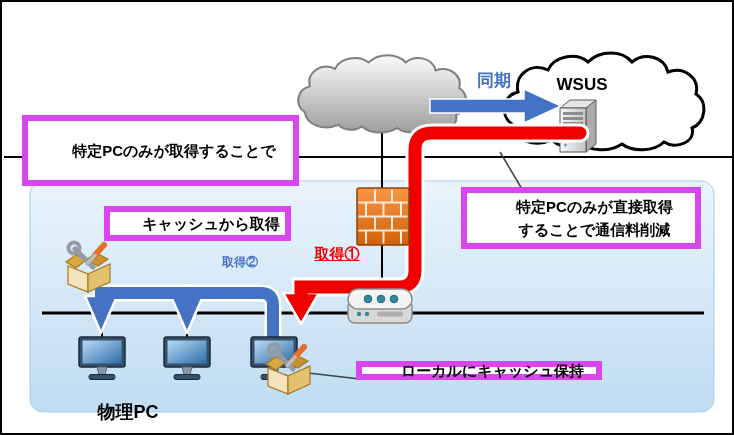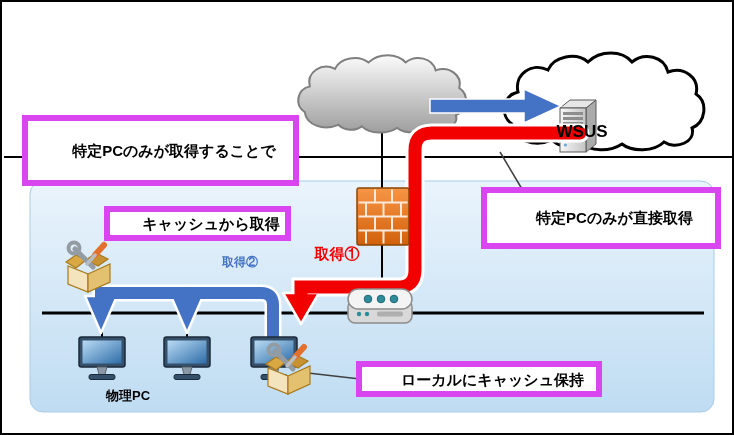--- a/index.html
+++ b/index.html
@@ -11,28 +11,28 @@
   svg.layer{position:absolute;left:0;top:0;}
   .callout{
     position:absolute;background:#fff;border:6px solid #d946ef;
     display:flex;flex-direction:column;align-items:center;justify-content:center;
     font-weight:bold;color:#000;font-size:15px;line-height:1.55;text-align:center;
     box-sizing:border-box;white-space:nowrap;z-index:5;padding-left:27px;
   }
   .lbl{position:absolute;font-weight:bold;text-align:center;color:#000;z-index:6;white-space:nowrap;}
   #callout-line-protection{left:20px;top:113px;width:277px;height:71px;}
   #callout-cache-fetch{left:102px;top:204px;width:187px;height:35px;}
-  #callout-cost-reduction{left:459px;top:185px;width:240px;height:62px;margin-left:20px;}
-  #callout-local-cache{left:354px;top:359px;width:246px;height:36px;justify-content:flex-end;}
+  #callout-cost-reduction{left:459px;top:185px;width:240px;height:62px;}
+  #callout-local-cache{left:354px;top:359px;width:246px;height:19px;}
   #lbl-internet{left:336px;top:90px;width:88px;font-size:14.5px;}
-  #lbl-wsus{left:540px;top:73px;width:80px;font-size:17px;margin-top:47px;}
+  #lbl-wsus{left:540px;top:73px;width:80px;font-size:17px;}
   #lbl-sync{left:460px;top:67px;width:64px;font-size:17px;color:#4472C4;}
-  #lbl-fetch1{left:303px;top:243px;width:64px;font-size:15px;color:#F20000;}
+  #lbl-fetch1{left:303px;top:243px;width:64px;font-size:15px;color:#F20000;text-decoration:underline;}
   #lbl-fetch2{left:206px;top:252px;width:64px;font-size:12px;color:#4472C4;}
-  #lbl-physical-pc{left:80px;top:385px;width:92px;font-size:13px;}
+  #lbl-physical-pc{left:80px;top:398px;width:92px;font-size:18px;}
   #lbl-intranet{left:636px;top:388px;width:64px;font-size:15.5px;}
 </style>
 </head>
 <body>
 
 <div class="canvas">
 
 <svg class="layer" width="734" height="435" viewBox="0 0 734 435">
   <defs>
     <linearGradient id="gradCloud" x1="0" y1="0" x2="0" y2="1">
@@ -180,23 +180,25 @@
 </svg>
 
 <div class="callout" id="callout-line-protection">
   <div>特定PCのみが取得することで</div>
 </div>
 <div class="callout" id="callout-cache-fetch">
   <div>キャッシュから取得</div>
 </div>
 <div class="callout" id="callout-cost-reduction">
   <div>特定PCのみが直接取得</div>
+  <div>することで通信料削減</div>
 </div>
 <div class="callout" id="callout-local-cache">
   <div>ローカルにキャッシュ保持</div>
 </div>
 
 <div class="lbl" id="lbl-wsus">WSUS</div>
+<div class="lbl" id="lbl-sync">同期</div>
 <div class="lbl" id="lbl-fetch1">取得①</div>
 <div class="lbl" id="lbl-fetch2">取得②</div>
 <div class="lbl" id="lbl-physical-pc">物理PC</div>
 
 </div>
 
 </body></html>

